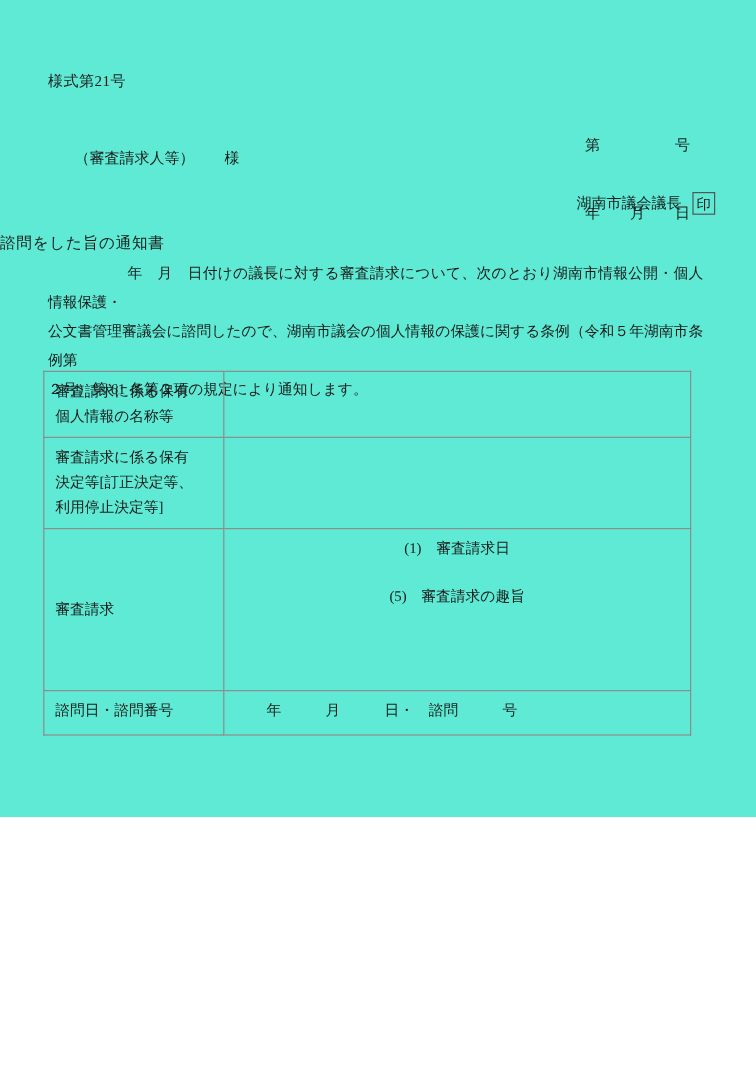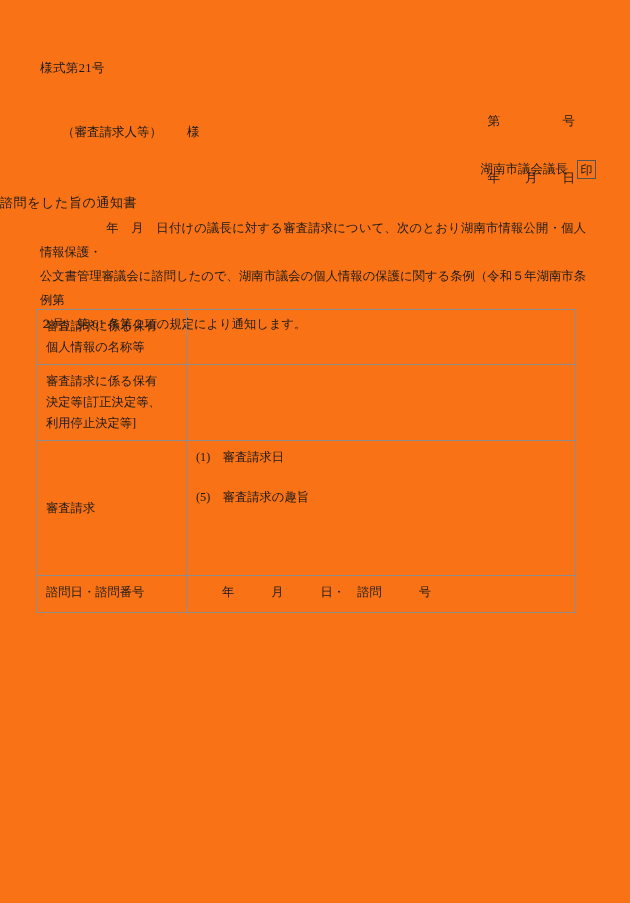--- a/index.html
+++ b/index.html
@@ -9,23 +9,23 @@
     background: #ffffff;
   }
   body {
     font-family: "Liberation Serif", "DejaVu Serif", serif;
     color: #1a1a1a;
     -webkit-font-smoothing: antialiased;
   }
   .page {
     position: relative;
     width: 630px;
-    height: 903px;
+    height: 681px;
     margin: 0 auto;
-    background: #f97316;
+    background: #5eead4;
     overflow: hidden;
     box-sizing: border-box;
   }
 
   
   .form-no {
     position: absolute;
     left: 40px;
     top: 60px;
     font-size: 12.5px;
@@ -115,21 +115,21 @@
     vertical-align: top;
     line-height: 21px;
   }
   .form-table td.label { width: 131px; }
   .form-table td.mid { vertical-align: middle; }
   .row-1 td { height: 32px; }
   .row-2 td { height: 52px; }
   .row-3 td { height: 122px; }
   .row-4 td { height: 24px; }
   .cell-line { white-space: pre; }
-  .num-item { white-space: pre; }
+  .num-item { white-space: pre; text-align: center; }
   .num-item + .num-item { margin-top: 19px; }
   .gap-line { white-space: pre; padding-left: 26px; }
 </style>
 </head>
 <body>
 
 <div class="page">
 
   <div class="form-no">様式第21号</div>
 

